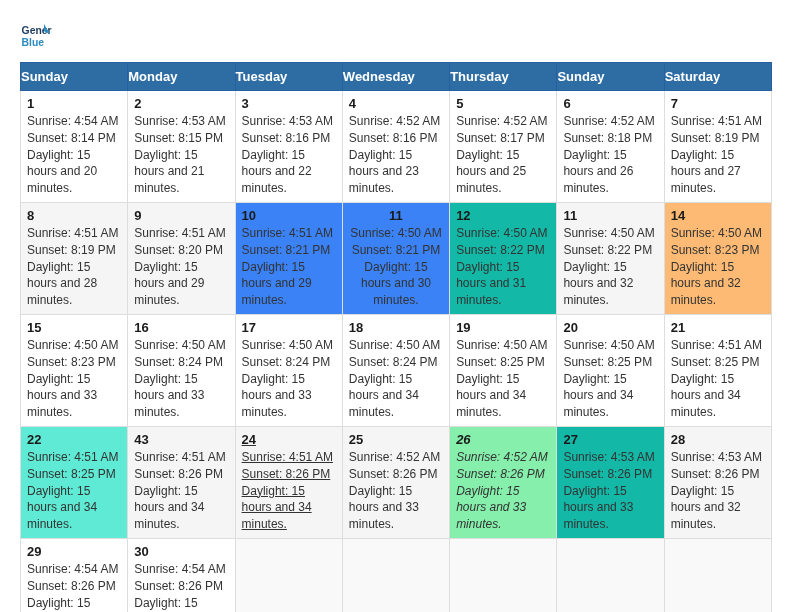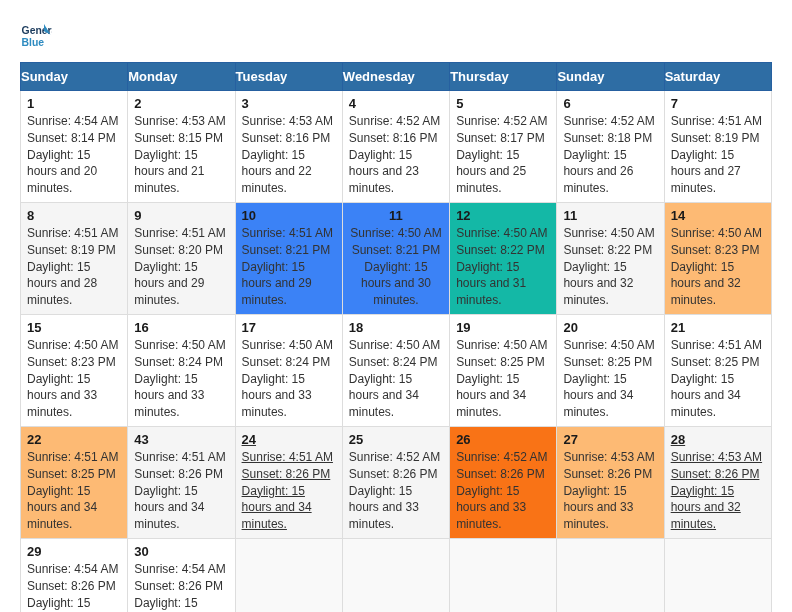--- a/index.html
+++ b/index.html
@@ -205,45 +205,45 @@
           <td>
             <span class="day-number">20</span>
             <div class="day-info">Sunrise: 4:50 AM<br>Sunset: 8:25 PM<br>Daylight: 15 hours and 34 minutes.</div>
           </td>
           <td>
             <span class="day-number">21</span>
             <div class="day-info">Sunrise: 4:51 AM<br>Sunset: 8:25 PM<br>Daylight: 15 hours and 34 minutes.</div>
           </td>
         </tr>
         <tr>
-          <td style="background: #fdba74; margin-left: 36px;">
+          <td style="background: #5eead4; margin-left: 36px;">
             <span class="day-number">22</span>
             <div class="day-info">Sunrise: 4:51 AM<br>Sunset: 8:25 PM<br>Daylight: 15 hours and 34 minutes.</div>
           </td>
           <td style="background: rgb(245, 245, 245);">
             <span class="day-number">43</span>
             <div class="day-info">Sunrise: 4:51 AM<br>Sunset: 8:26 PM<br>Daylight: 15 hours and 34 minutes.</div>
           </td>
           <td style="background: rgb(245, 245, 245); text-decoration: underline;">
             <span class="day-number">24</span>
             <div class="day-info">Sunrise: 4:51 AM<br>Sunset: 8:26 PM<br>Daylight: 15 hours and 34 minutes.</div>
           </td>
           <td style="background: rgb(245, 245, 245);">
             <span class="day-number">25</span>
             <div class="day-info">Sunrise: 4:52 AM<br>Sunset: 8:26 PM<br>Daylight: 15 hours and 33 minutes.</div>
           </td>
-          <td style="background: #f97316;">
+          <td style="background: #86efac; font-style: italic;">
             <span class="day-number">26</span>
             <div class="day-info">Sunrise: 4:52 AM<br>Sunset: 8:26 PM<br>Daylight: 15 hours and 33 minutes.</div>
           </td>
-          <td style="background: #fdba74;">
+          <td style="background: #14b8a6;">
             <span class="day-number">27</span>
             <div class="day-info">Sunrise: 4:53 AM<br>Sunset: 8:26 PM<br>Daylight: 15 hours and 33 minutes.</div>
           </td>
-          <td style="background: rgb(245, 245, 245); text-decoration: underline;">
+          <td style="background: rgb(245, 245, 245);">
             <span class="day-number">28</span>
             <div class="day-info">Sunrise: 4:53 AM<br>Sunset: 8:26 PM<br>Daylight: 15 hours and 32 minutes.</div>
           </td>
         </tr>
         <tr>
           <td>
             <span class="day-number">29</span>
             <div class="day-info">Sunrise: 4:54 AM<br>Sunset: 8:26 PM<br>Daylight: 15 hours and 32 minutes.</div>
           </td>
           <td>

